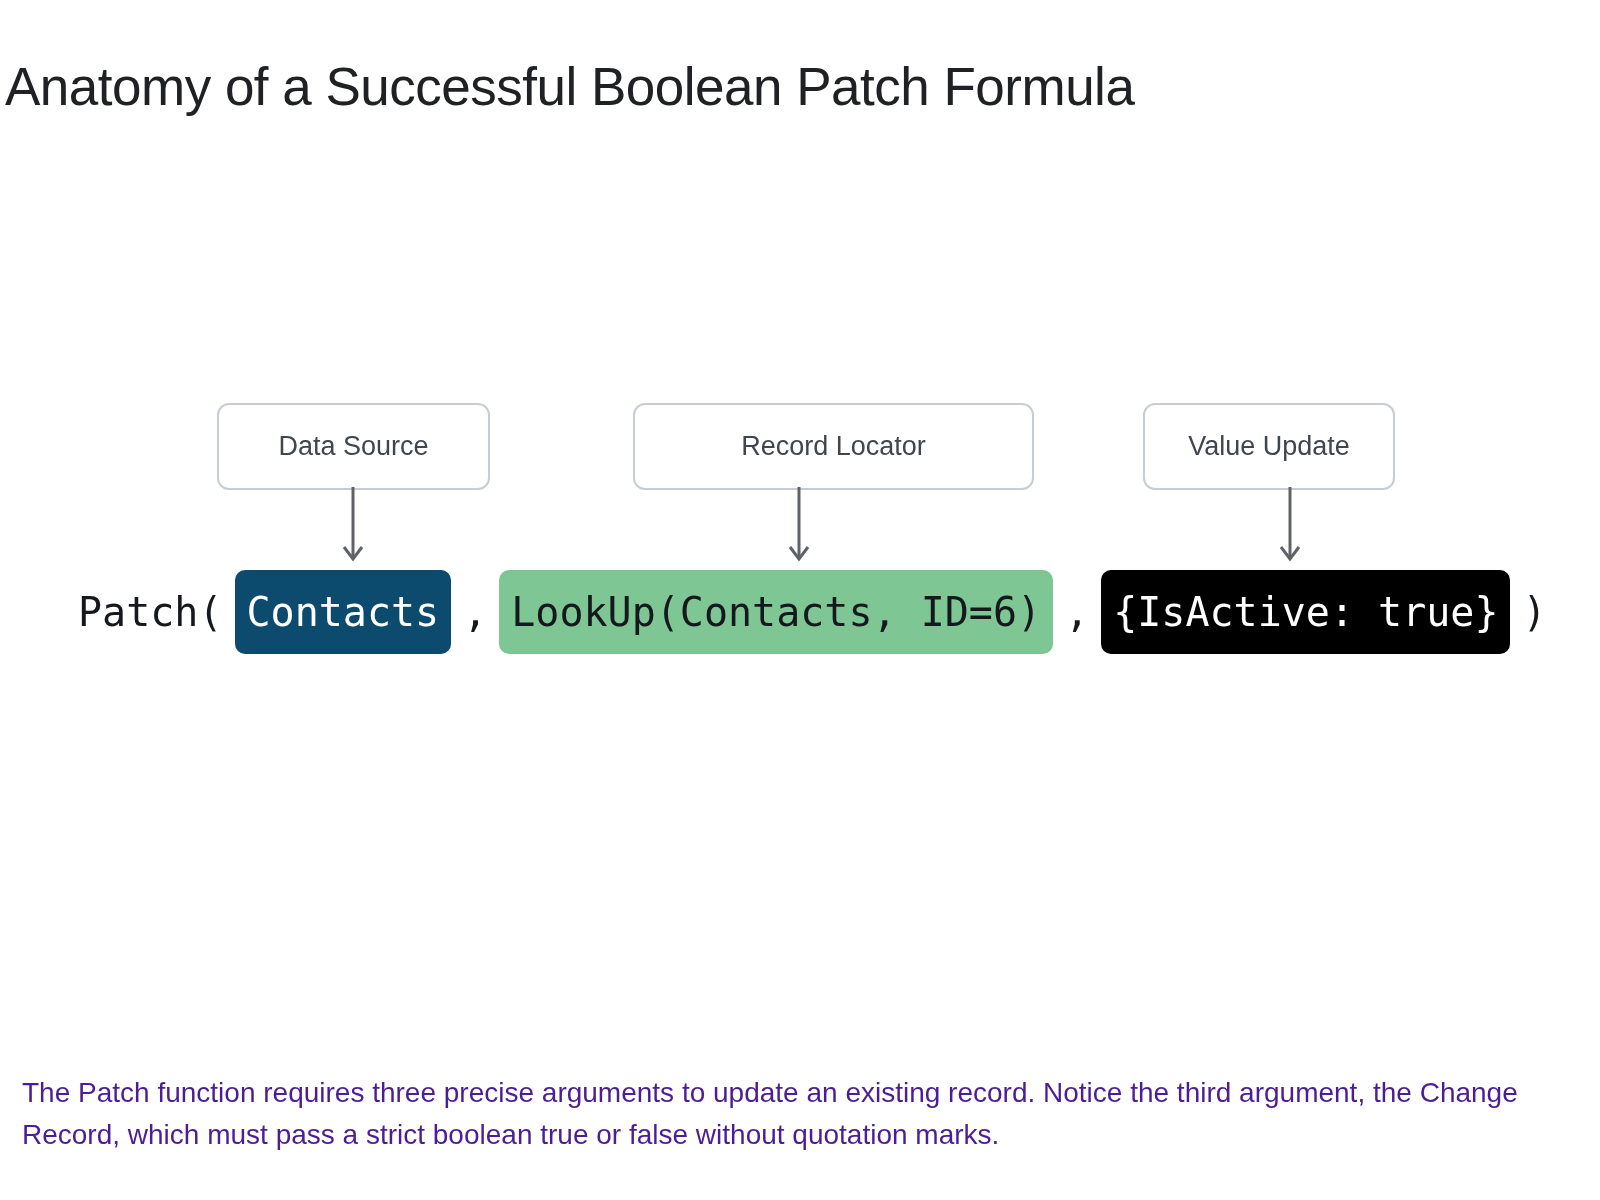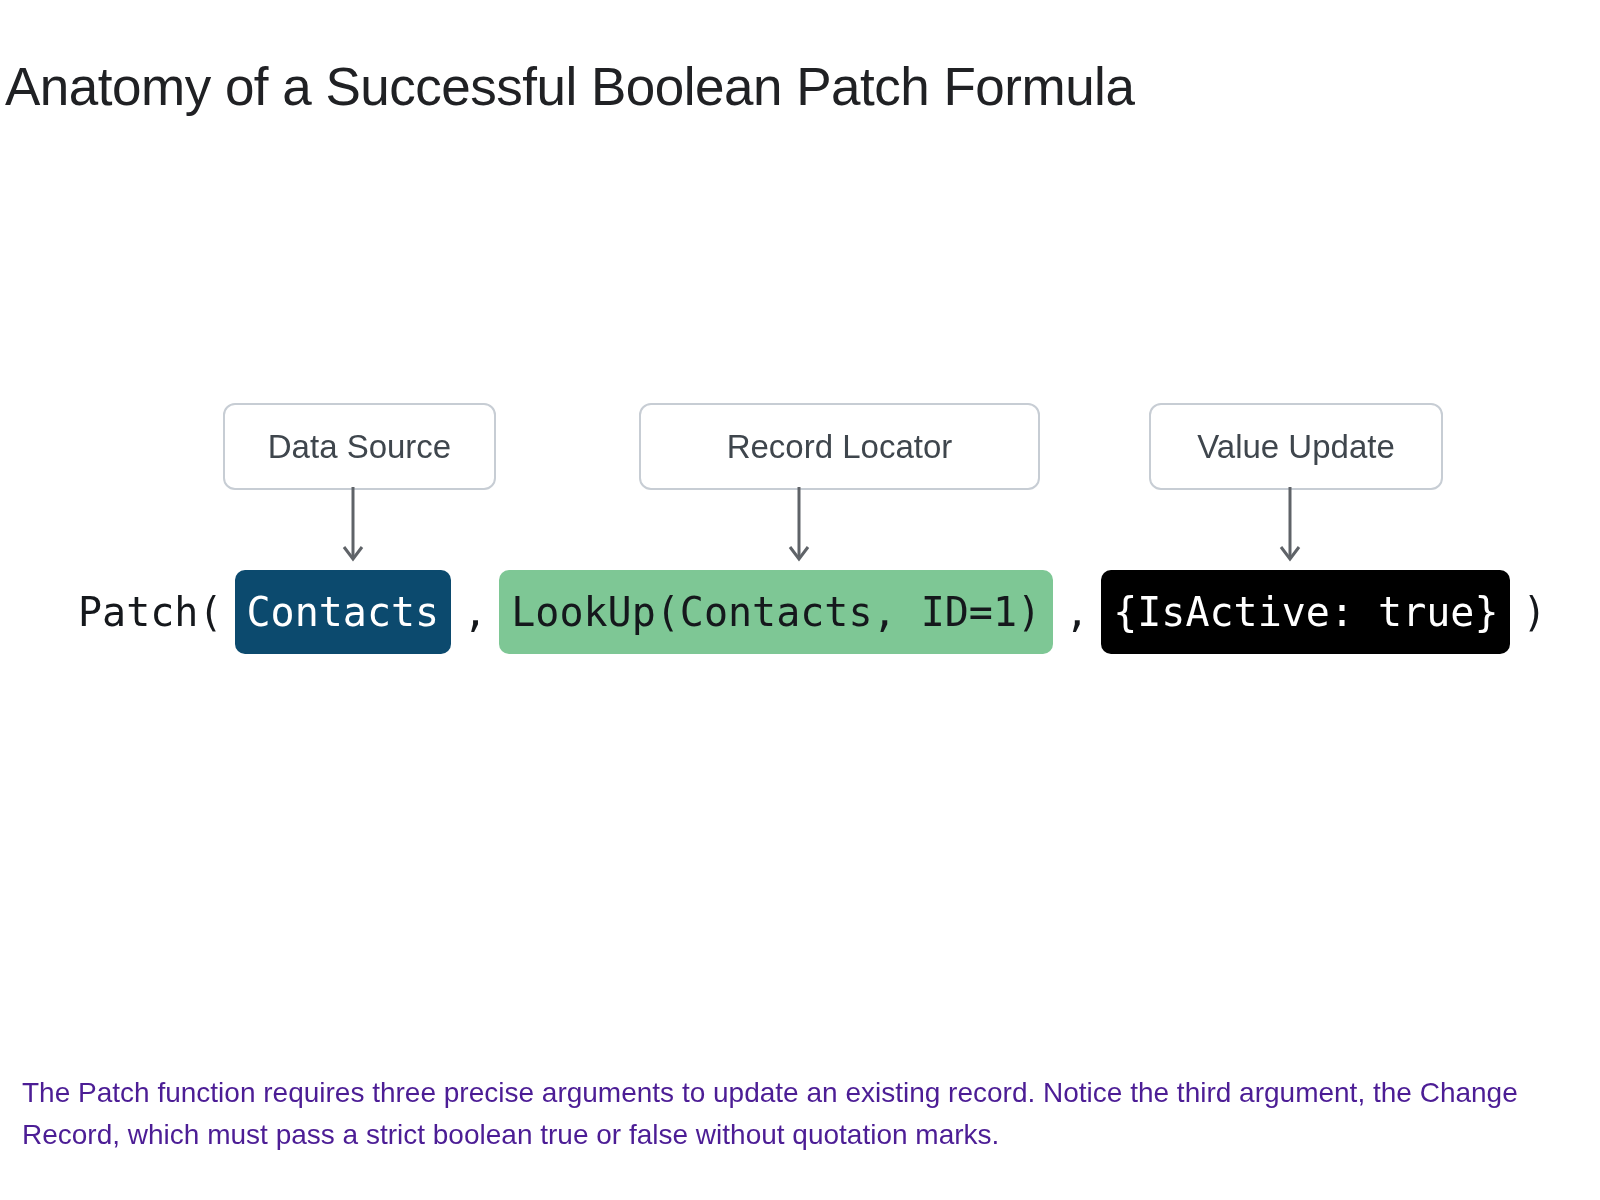--- a/index.html
+++ b/index.html
@@ -28,28 +28,27 @@
     position: absolute;
     top: 403px;
     height: 87px;
     box-sizing: border-box;
     border: 2px solid #c7cdd4;
     border-radius: 12px;
     background: #ffffff;
     display: flex;
     align-items: center;
     justify-content: center;
-    font-size: 33px;
+    font-size: 27px;
     color: #3f464d;
     white-space: nowrap;
-    margin-left: 6px;
   }
   .label-data-source   { left: 217px;  width: 273px; }
   .label-record-locator{ left: 633px;  width: 401px; }
-  .label-value-update  { left: 1143px; width: 294px; }
+  .label-value-update  { left: 1143px; width: 252px; }
 
   .arrow {
     position: absolute;
     top: 487px;
     width: 28px;
     height: 80px;
   }
   .arrow-1 { left: 339px; }
   .arrow-2 { left: 785px; }
   .arrow-3 { left: 1276px; }
@@ -124,21 +123,21 @@
     <polyline points="5,60 14,72 23,60" fill="none" stroke="currentColor" stroke-width="3"></polyline>
   </svg>
 
   <div class="formula-row">
     <span class="code-plain">Patch(</span>
 
     <span class="chip chip-light-text" style="background-color: #0c4a6e;">Contacts</span>
 
     <span class="code-plain">,</span>
 
-    <span class="chip chip-dark-text" style="background-color: rgb(126, 199, 149);">LookUp(Contacts, ID=1)</span>
+    <span class="chip chip-dark-text" style="background-color: rgb(126, 199, 149);">LookUp(Contacts, ID=6)</span>
 
     <span class="code-plain">,</span>
 
     <span class="chip chip-light-text" style="background-color: #000000;">{IsActive: true}</span>
 
     <span class="code-plain">)</span>
   </div>
 
   <p class="caption">The Patch function requires three precise arguments to update an existing record. Notice the third argument, the Change Record, which must pass a strict boolean true or false without quotation marks.</p>
 

